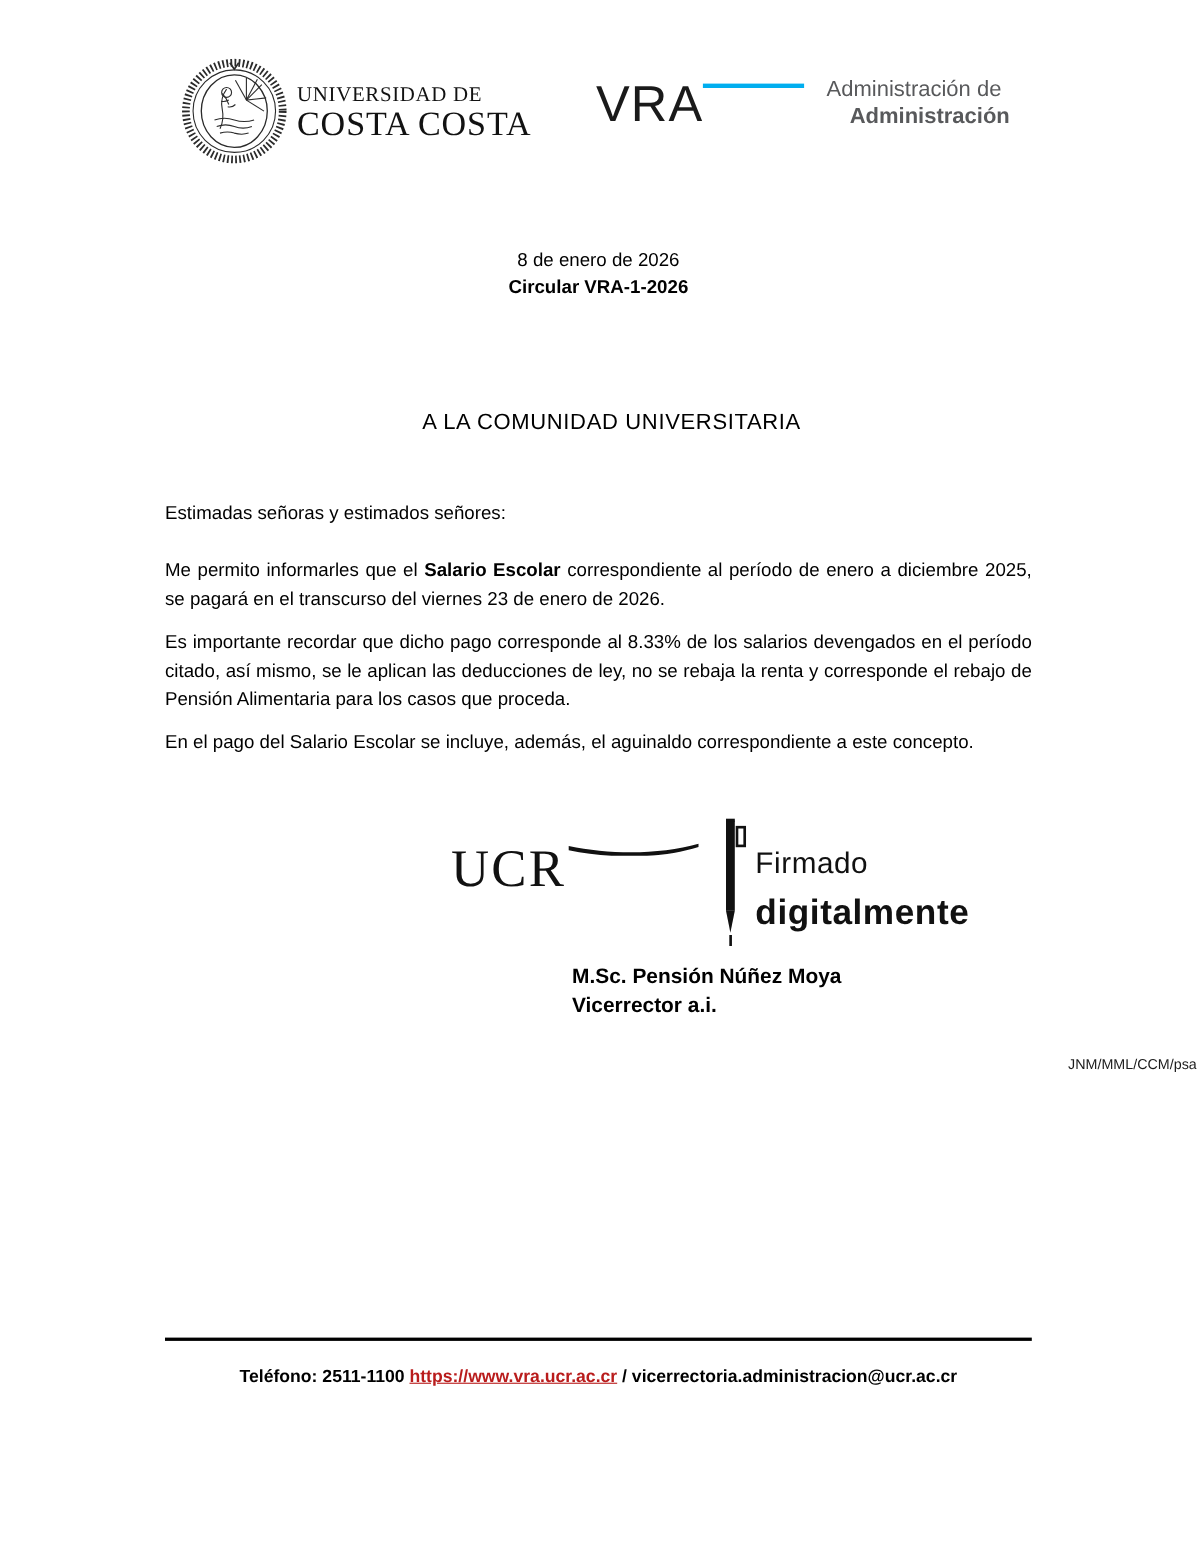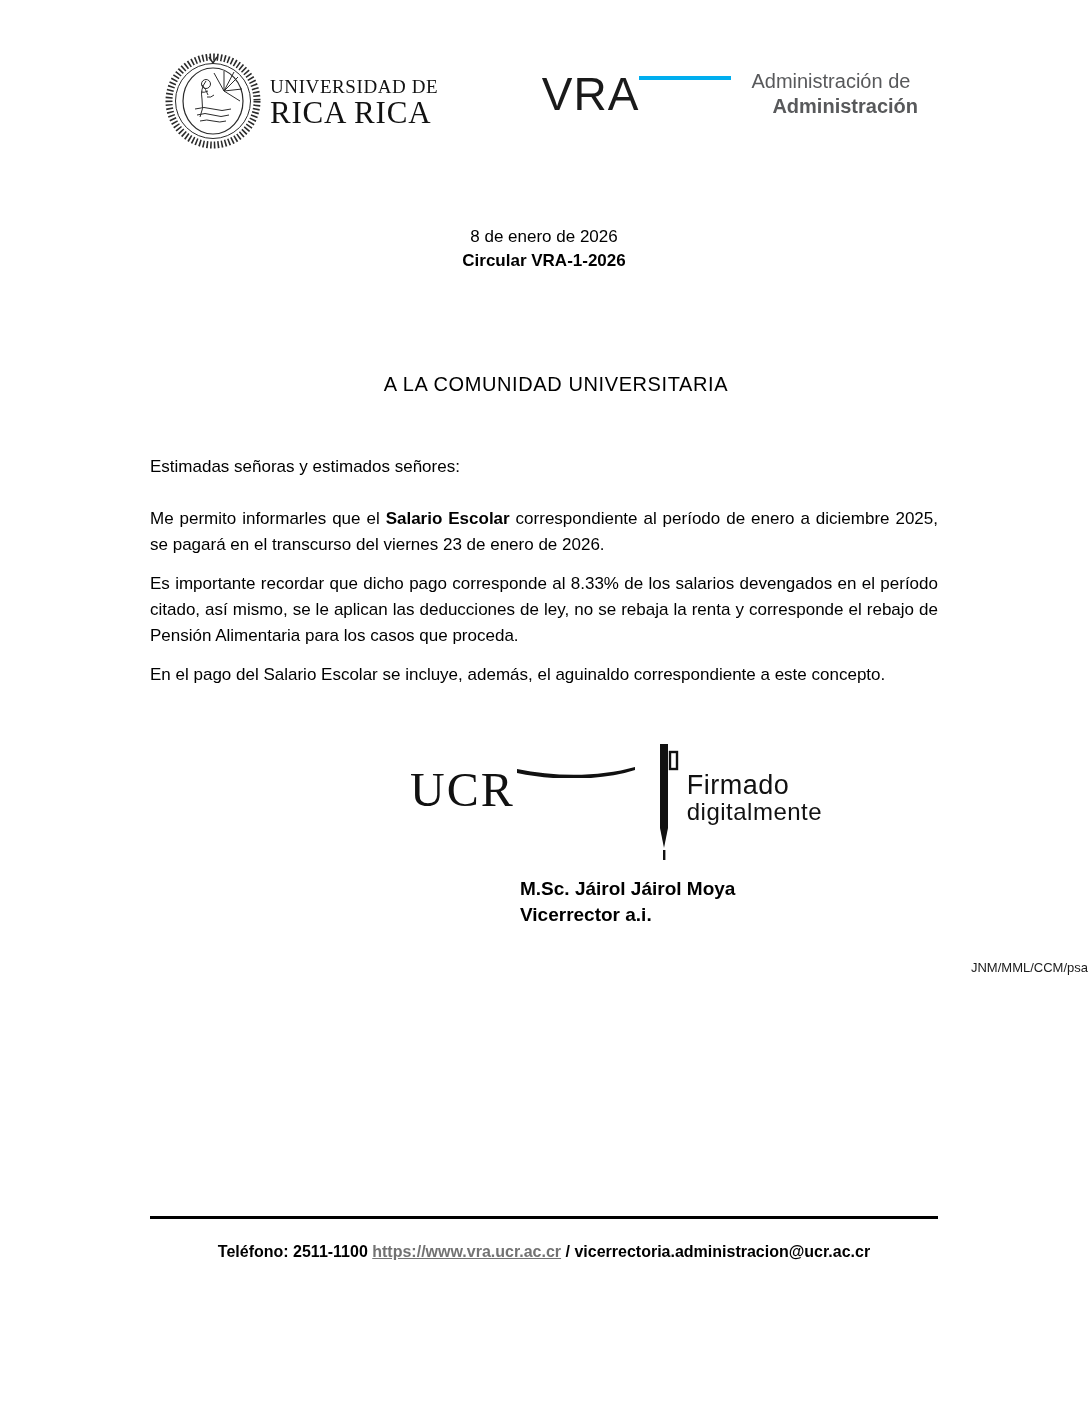--- a/index.html
+++ b/index.html
@@ -57,21 +57,21 @@
   .stamp { display:flex; align-items:flex-start; margin:56px 0 0 410px; }
   .stamp-ucr { display:flex; flex-direction:row; margin-top:22px; }
   .stamp-ucr-text {
     font-family:"Liberation Serif", serif;
     font-size:48px; letter-spacing:2px; line-height:1; color:#111;
   }
   .stamp-swoosh { margin-top:-2px; }
   .pen { margin-left:12px; }
   .stamp-text { margin-left:6px; margin-top:28px; line-height:1.0; color:#111; }
   .stamp-text .st1 { font-size:27px; letter-spacing:0.5px; }
-  .stamp-text .st2 { font-size:24px; font-weight:400; letter-spacing:0.5px; margin-top:1px; }
+  .stamp-text .st2 { font-size:32px; font-weight:700; letter-spacing:0.5px; margin-top:14px; }
   .signer { margin-left:520px; margin-top:14px; font-size:19px; font-weight:700; line-height:26px; }
   
   .initials { margin:32px 0 0 150px; font-size:13px; color:#1a1a1a;text-align:right; }
   
   .footer { position:absolute; top:1216px; left:150px; width:788px; }
   .footer-rule { height:3px; background:#000; }
   .footer-text { margin-top:24px; text-align:center; font-size:16px; font-weight:700; }
   .footer-text a { text-decoration:underline; }
 </style>
 </head>
@@ -98,21 +98,21 @@
           <path d="M35,64 q8,-3 16,0 q8,3 16,0"></path>
           <path d="M38,70 q7,-2 13,0 q7,2 13,0"></path>
           <path d="M44,30 q-6,8 -4,18 q2,10 -2,18"></path>
           <path d="M40,34 q4,4 6,10 M46,40 q-4,2 -7,1 M45,46 q4,1 7,-2"></path>
         </g>
         <circle cx="44" cy="33" r="4.5" fill="none" stroke="#2b2b2b" stroke-width="1"></circle>
         <path d="M47,6 l4,6 l4,-6" fill="none" stroke="#2b2b2b" stroke-width="1.5"></path>
       </svg>
       <div class="ucr-wordmark">
         <div class="line1">UNIVERSIDAD DE</div>
-        <div class="line2">RICA RICA</div>
+        <div class="line2">COSTA COSTA</div>
       </div>
     </div>
     <div class="vra-logo">
       <div class="vra-mark">
         <div class="vra-acronym">VRA</div>
         <div class="vra-rule" style="background: rgb(0, 174, 239);"></div>
       </div>
       <div class="vra-text">
         <div class="vt1">Administración de</div>
         <div class="vt2">Administración</div>
@@ -148,24 +148,24 @@
       <rect x="21" y="8" width="7" height="17" fill="none" stroke="#111" stroke-width="2.4"></rect>
       <rect x="11" y="0" width="8" height="3" fill="#111"></rect>
     </svg>
     <div class="stamp-text">
       <div class="st1">Firmado</div>
       <div class="st2">digitalmente</div>
     </div>
   </div>
 
   <div class="signer">
-    <div>M.Sc. Jáirol Jáirol Moya</div>
+    <div>M.Sc. Pensión Núñez Moya</div>
     <div>Vicerrector a.i.</div>
   </div>
 
   <div class="initials">JNM/MML/CCM/psa</div>
 
   <div class="footer">
     <div class="footer-rule"></div>
-    <div class="footer-text"><span>Teléfono: 2511-1100 </span><a href="#" style="color: #737373;">https://www.vra.ucr.ac.cr</a><span> / </span><span>vicerrectoria.administracion@ucr.ac.cr</span></div>
+    <div class="footer-text"><span>Teléfono: 2511-1100 </span><a href="#" style="color: #b91c1c;">https://www.vra.ucr.ac.cr</a><span> / </span><span>vicerrectoria.administracion@ucr.ac.cr</span></div>
   </div>
 
 </div>
 
 </body></html>

